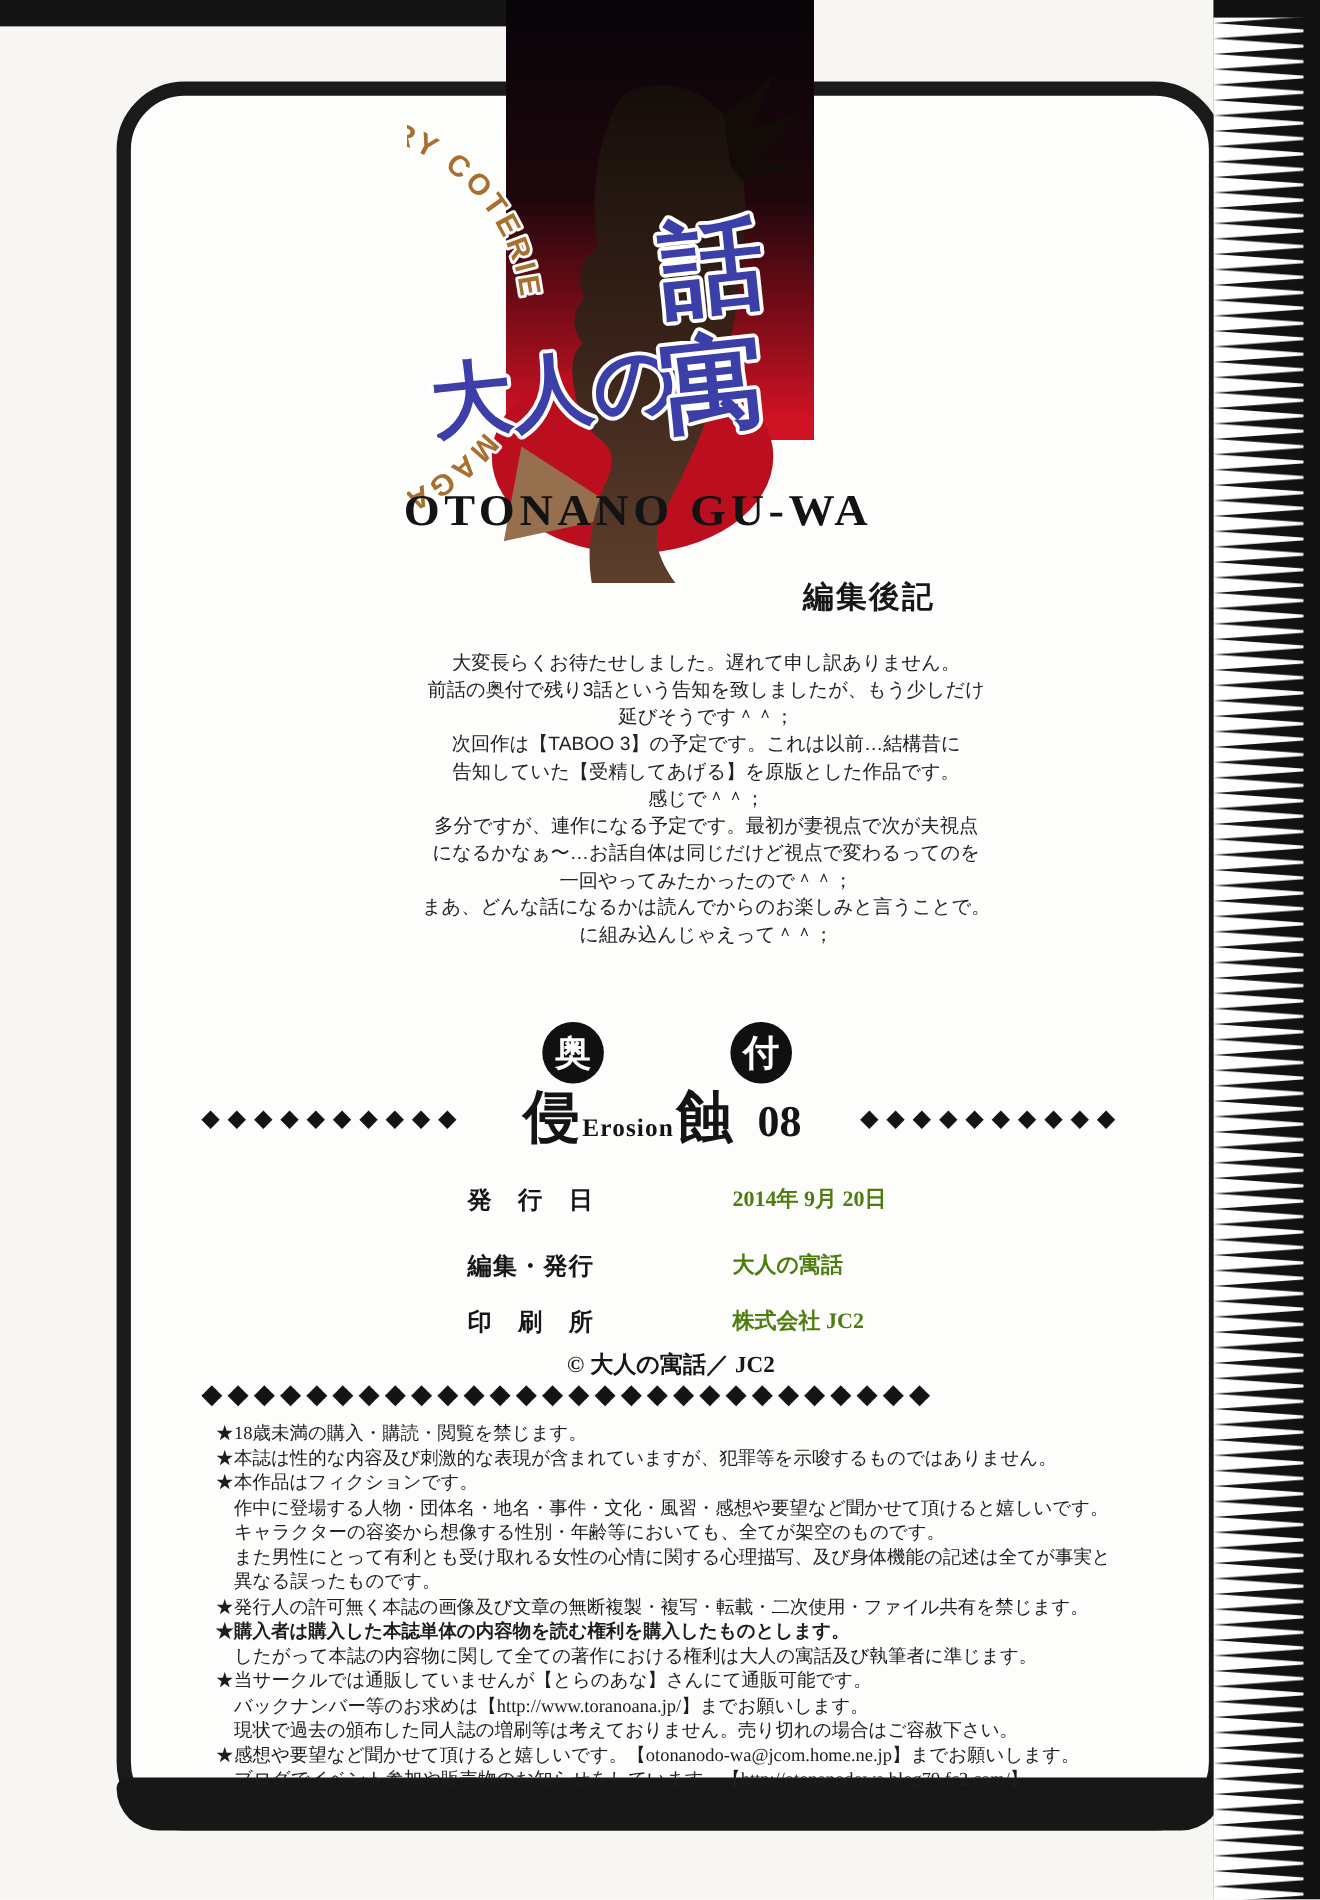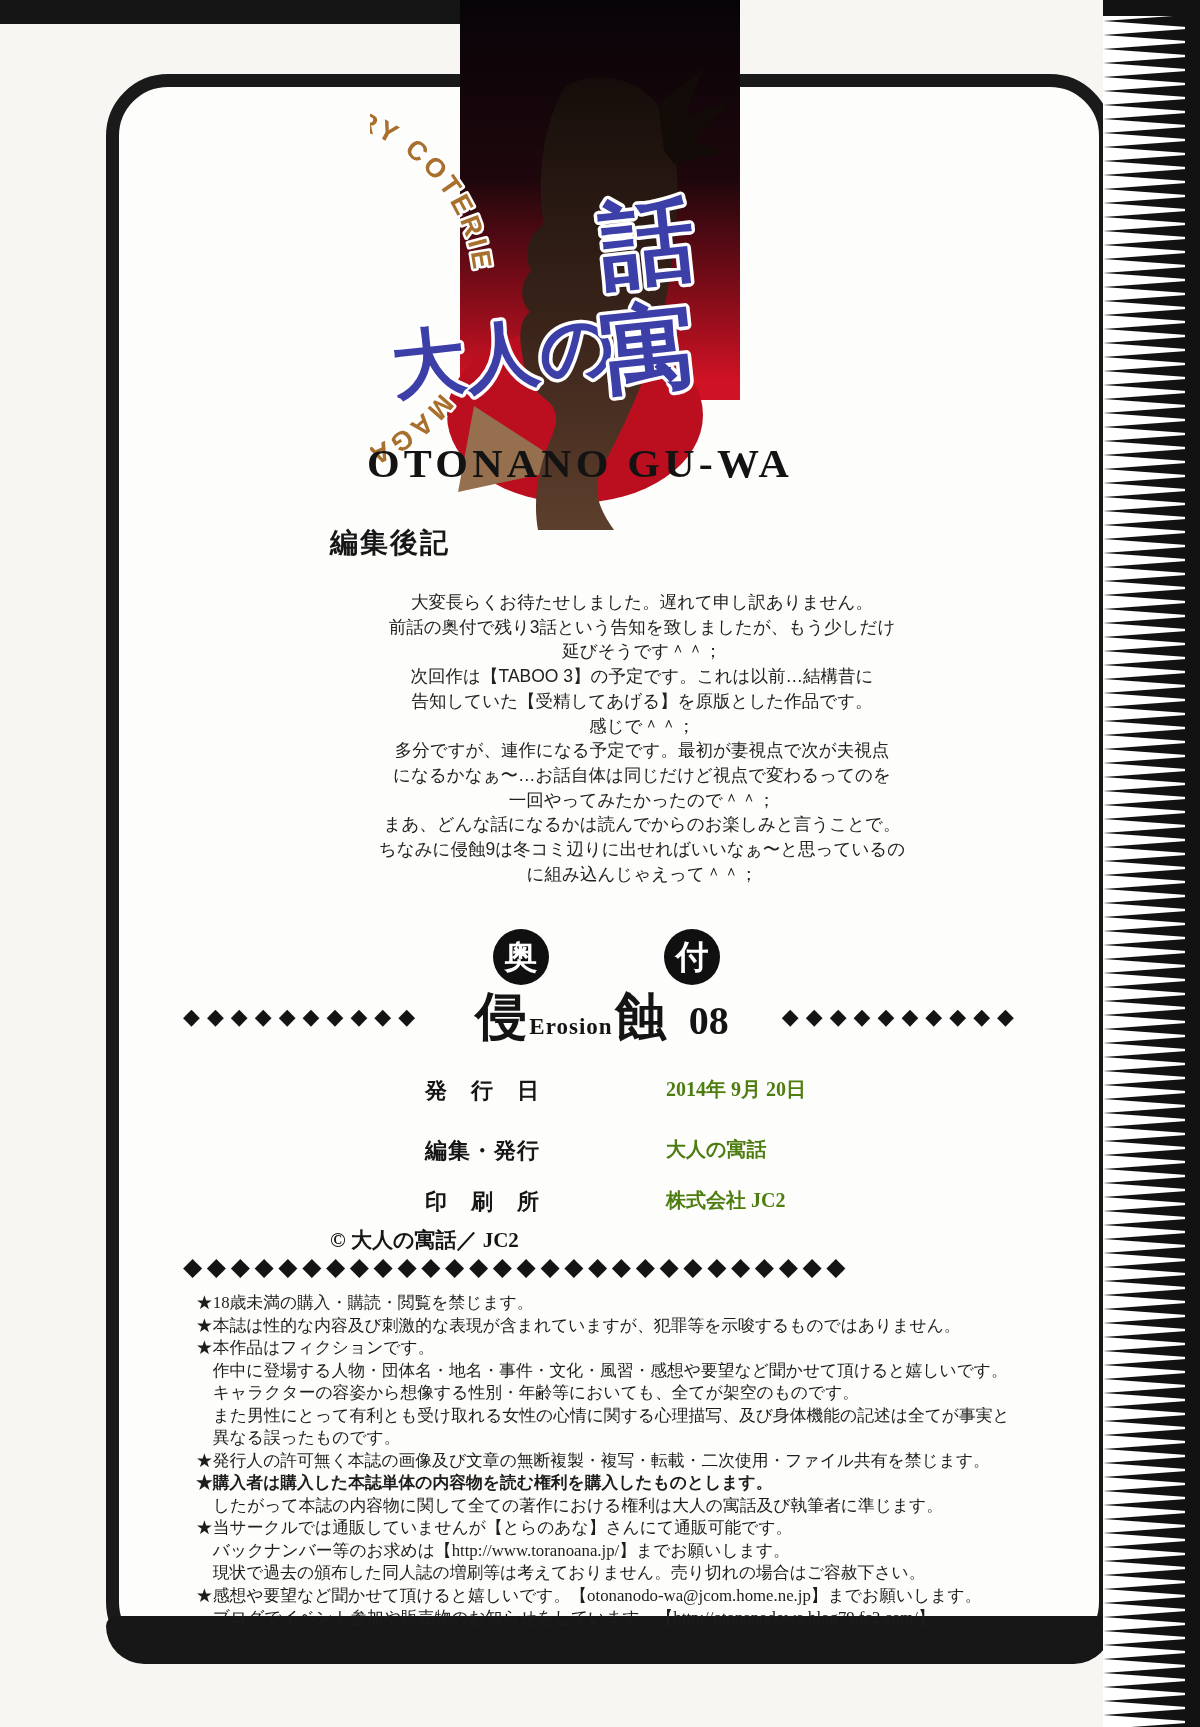--- a/index.html
+++ b/index.html
@@ -17,21 +17,21 @@
     background:#171717;border-radius:12px 12px 46px 46px;
   }
   .stripes{position:absolute;right:0;top:0;width:97px;height:1727px;}
   .logo-svg{position:absolute;left:370px;top:0;width:430px;height:545px;}
   .romaji{
     position:absolute;left:300px;top:440px;width:560px;text-align:center;
     font-family:"Liberation Serif",serif;font-weight:bold;font-size:40px;
     letter-spacing:4px;transform:scaleX(1.05);color:#131313;white-space:nowrap;
   }
   .afterword-heading{
-    position:absolute;left:330px;top:524px;width:520px;text-align:left;
+    position:absolute;left:330px;top:524px;width:520px;text-align:right;
     font-size:28px;font-weight:bold;color:#171717;letter-spacing:2px;
   }
   .afterword{position:absolute;left:362px;top:590px;width:560px;text-align:center;}
   .afterword .ln{font-size:17.5px;line-height:24.7px;color:#222;white-space:nowrap;}
   .okucircle{
     position:absolute;top:929px;width:56px;height:56px;border-radius:50%;
     background:#101010;color:#fff;display:flex;align-items:center;justify-content:center;
     font-size:33px;font-weight:bold;
   }
   .okucircle.c1{left:493px;}
@@ -48,21 +48,21 @@
   .pub-row{position:absolute;left:0;width:1200px;height:28px;}
   .pub-label{
     position:absolute;left:425px;width:150px;font-size:22px;font-weight:bold;
     letter-spacing:1px;color:#161616;white-space:nowrap;
   }
   .pub-value{
     position:absolute;left:666px;font-family:"Liberation Serif",serif;
     font-size:20px;font-weight:bold;color:#4d7c0f;white-space:nowrap;
   }
   .copyright{
-    position:absolute;left:330px;top:1226px;width:560px;
+    position:absolute;left:330px;top:1226px;width:560px;text-align:center;
     font-family:"Liberation Serif",serif;font-size:21px;font-weight:bold;color:#161616;
   }
   .divider{
     position:absolute;left:183px;top:1252px;width:845px;overflow:hidden;
     font-size:25px;letter-spacing:4.6px;color:#141414;white-space:nowrap;
   }
   .disclaimer{position:absolute;left:196px;top:1292px;width:910px;}
   .disclaimer .ln{
     font-family:"Liberation Serif",serif;font-size:16.8px;line-height:22.5px;
     color:#1d1d1d;white-space:nowrap;
@@ -137,21 +137,20 @@
     <div class="ln">大変長らくお待たせしました。遅れて申し訳ありません。</div>
     <div class="ln">前話の奥付で残り3話という告知を致しましたが、もう少しだけ</div>
     <div class="ln">延びそうです＾＾；</div>
     <div class="ln">次回作は【TABOO 3】の予定です。これは以前…結構昔に</div>
     <div class="ln">告知していた【受精してあげる】を原版とした作品です。</div>
     <div class="ln">感じで＾＾；</div>
     <div class="ln">多分ですが、連作になる予定です。最初が妻視点で次が夫視点</div>
     <div class="ln">になるかなぁ〜…お話自体は同じだけど視点で変わるってのを</div>
     <div class="ln">一回やってみたかったので＾＾；</div>
     <div class="ln">まあ、どんな話になるかは読んでからのお楽しみと言うことで。</div>
-    <div class="ln">ちなみに侵蝕9は冬コミ辺りに出せればいいなぁ〜と思っているの</div>
     <div class="ln">に組み込んじゃえって＾＾；</div>
   </div>
 
   <div class="okucircle c1">奥</div>
   <div class="okucircle c2">付</div>
 
   <div class="series-row">
     <span class="dia-group">◆◆◆◆◆◆◆◆◆◆</span>
     <span class="series-title">
       <span class="series-kanji">侵</span>

